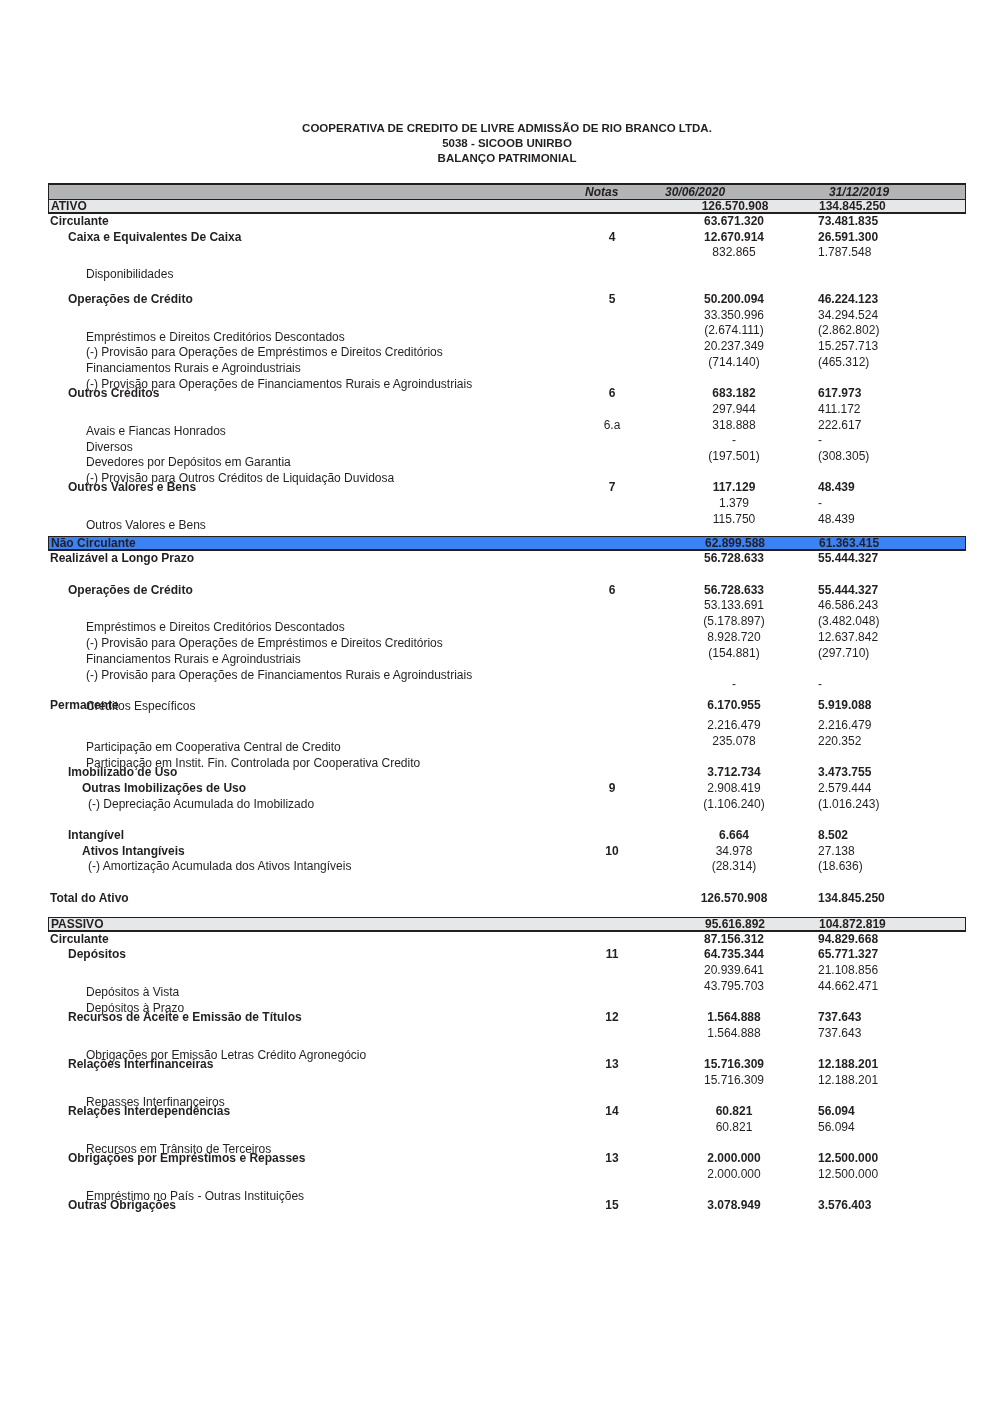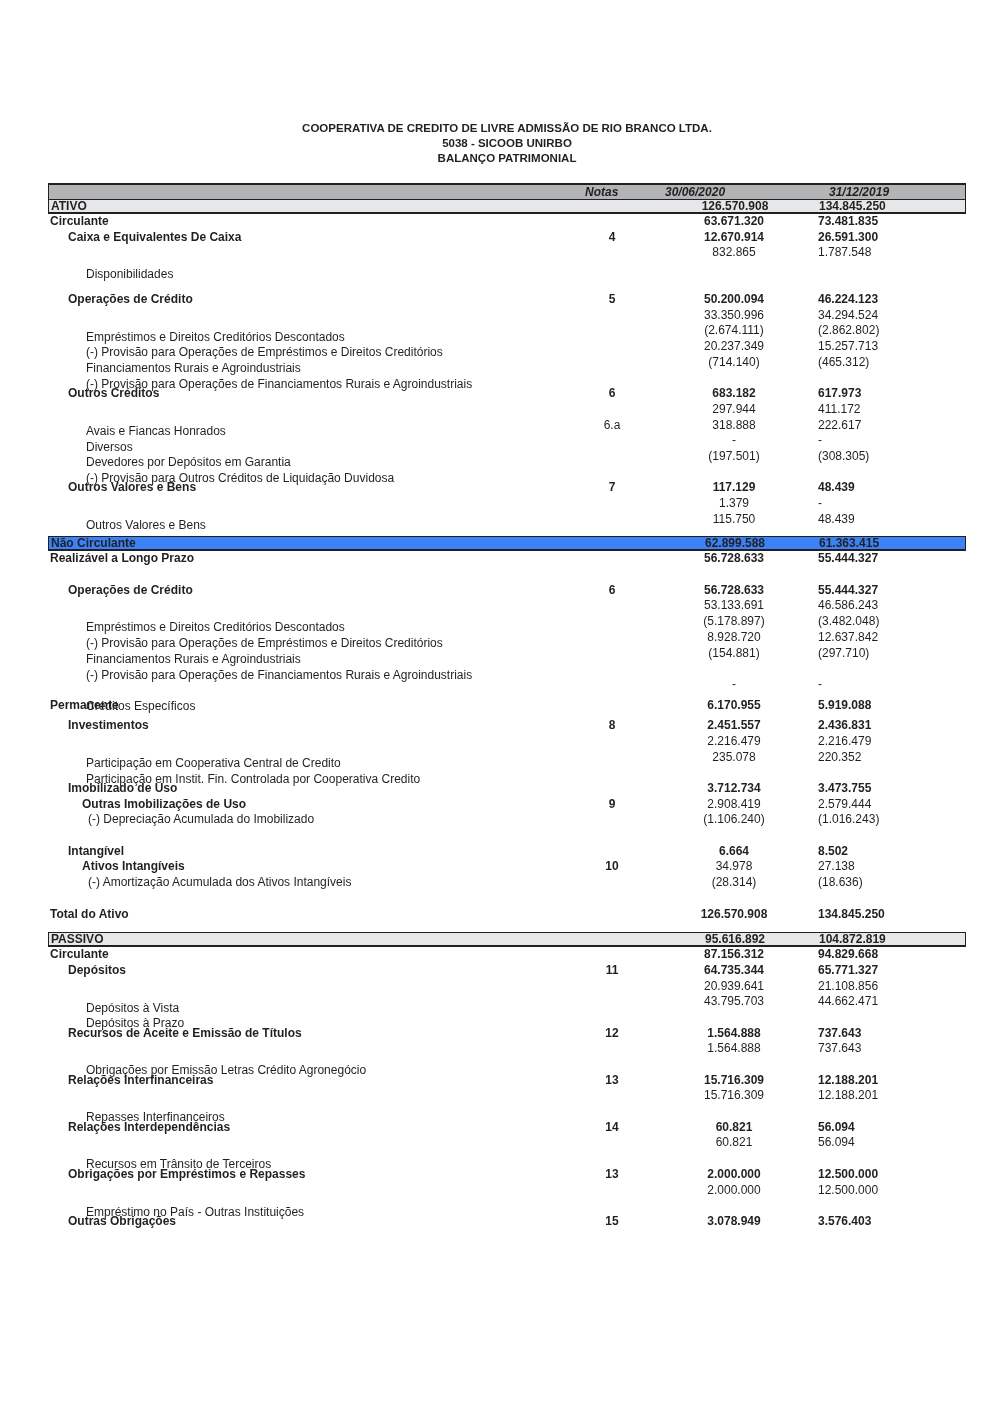--- a/index.html
+++ b/index.html
@@ -184,26 +184,20 @@
       <span class="c-v2">-</span>
     </div>
   <div style="height:5px"></div>
   <div class="row bold">
     <span class="lbl">Permanente</span>
     <span class="c-v1">6.170.955</span>
     <span class="c-v2">5.919.088</span>
   </div>
   <div style="height:5px"></div>
 
-  <div class="row bold">
-    <span class="lbl i1">Investimentos</span>
-    <span class="c-notes">8</span>
-    <span class="c-v1">2.451.557</span>
-    <span class="c-v2">2.436.831</span>
-  </div>
   <div class="row">
       <span class="lbl i2">Participação em Cooperativa Central de Credito</span>
       <span class="c-v1">2.216.479</span>
       <span class="c-v2">2.216.479</span>
     </div>
   <div class="row">
       <span class="lbl i2">Participação em Instit. Fin. Controlada por Cooperativa Credito</span>
       <span class="c-v1">235.078</span>
       <span class="c-v2">220.352</span>
     </div>

